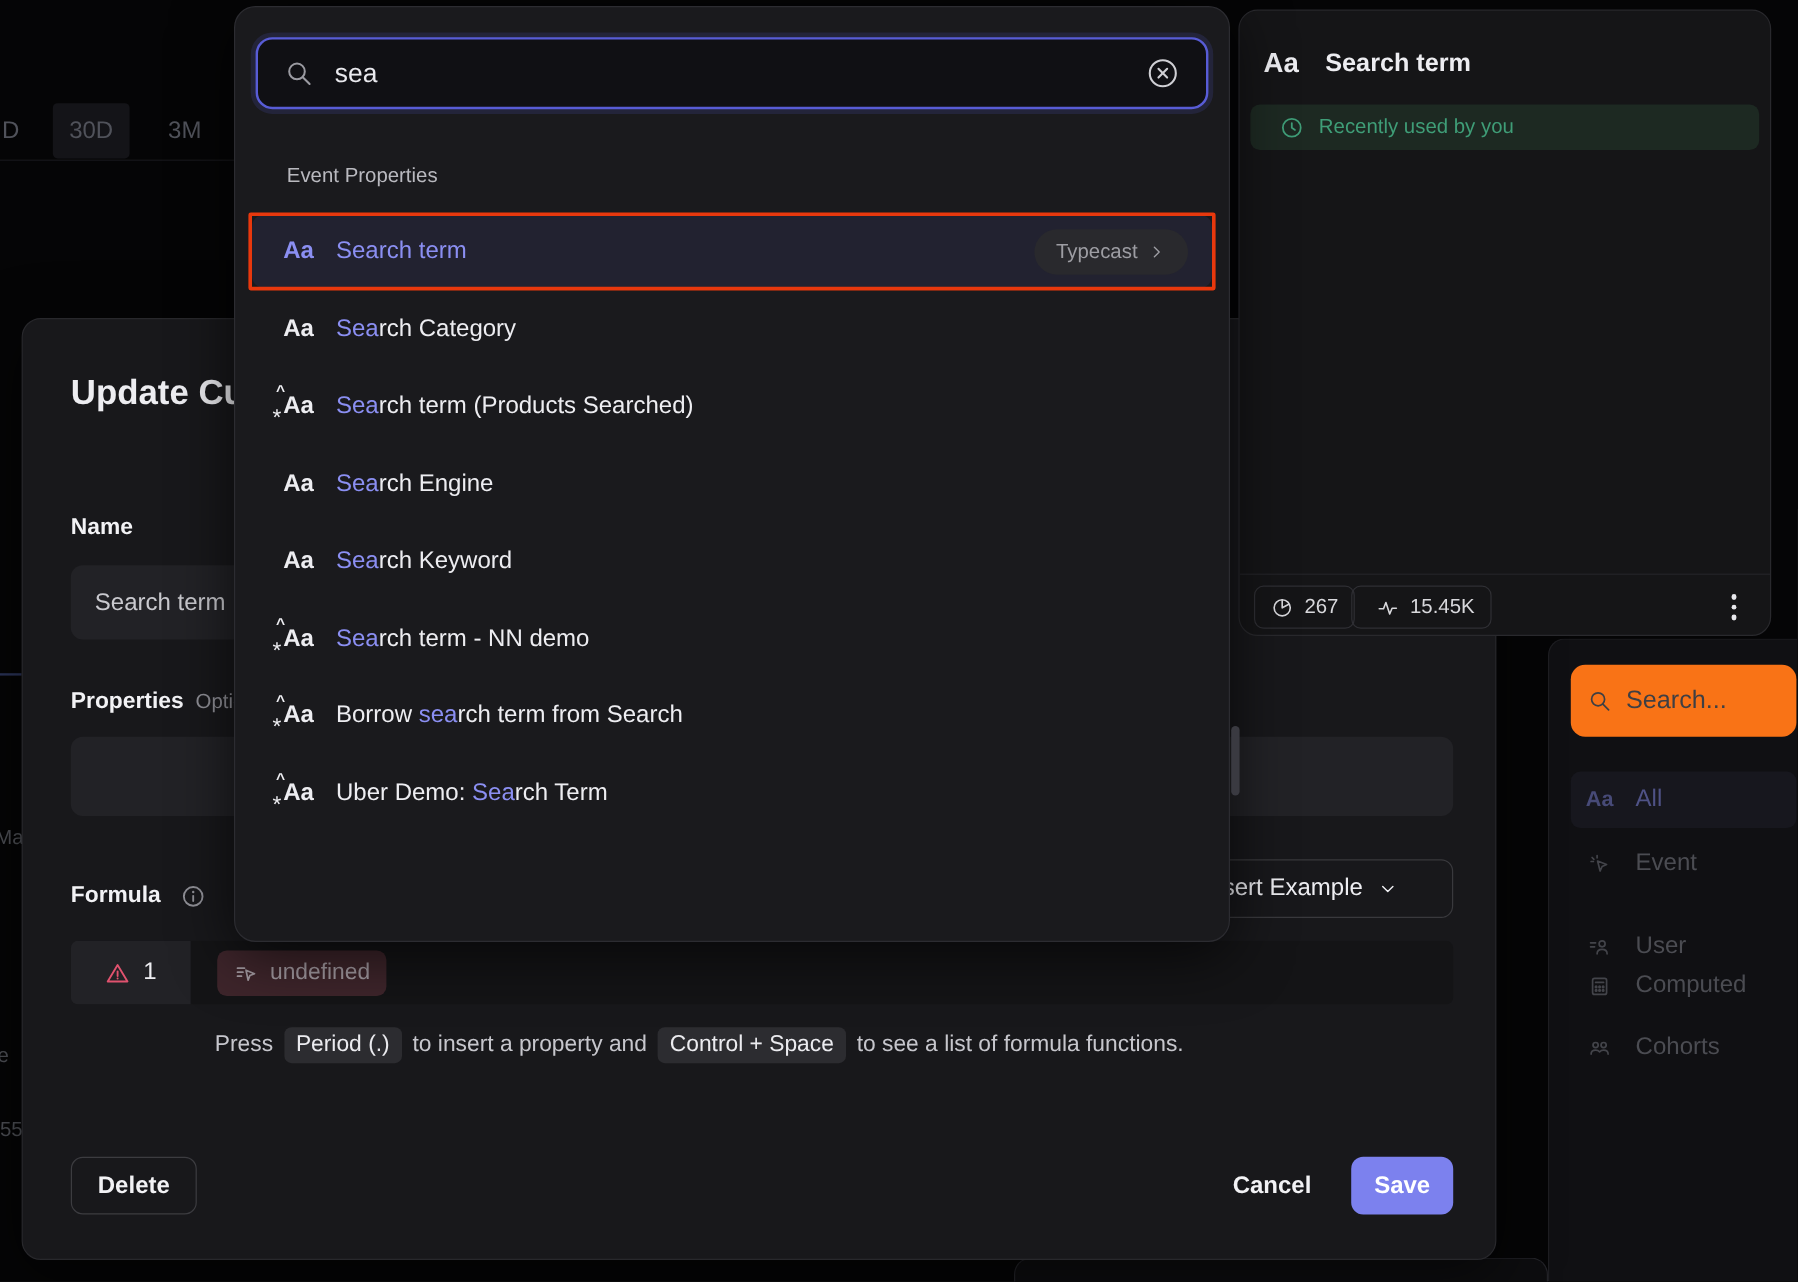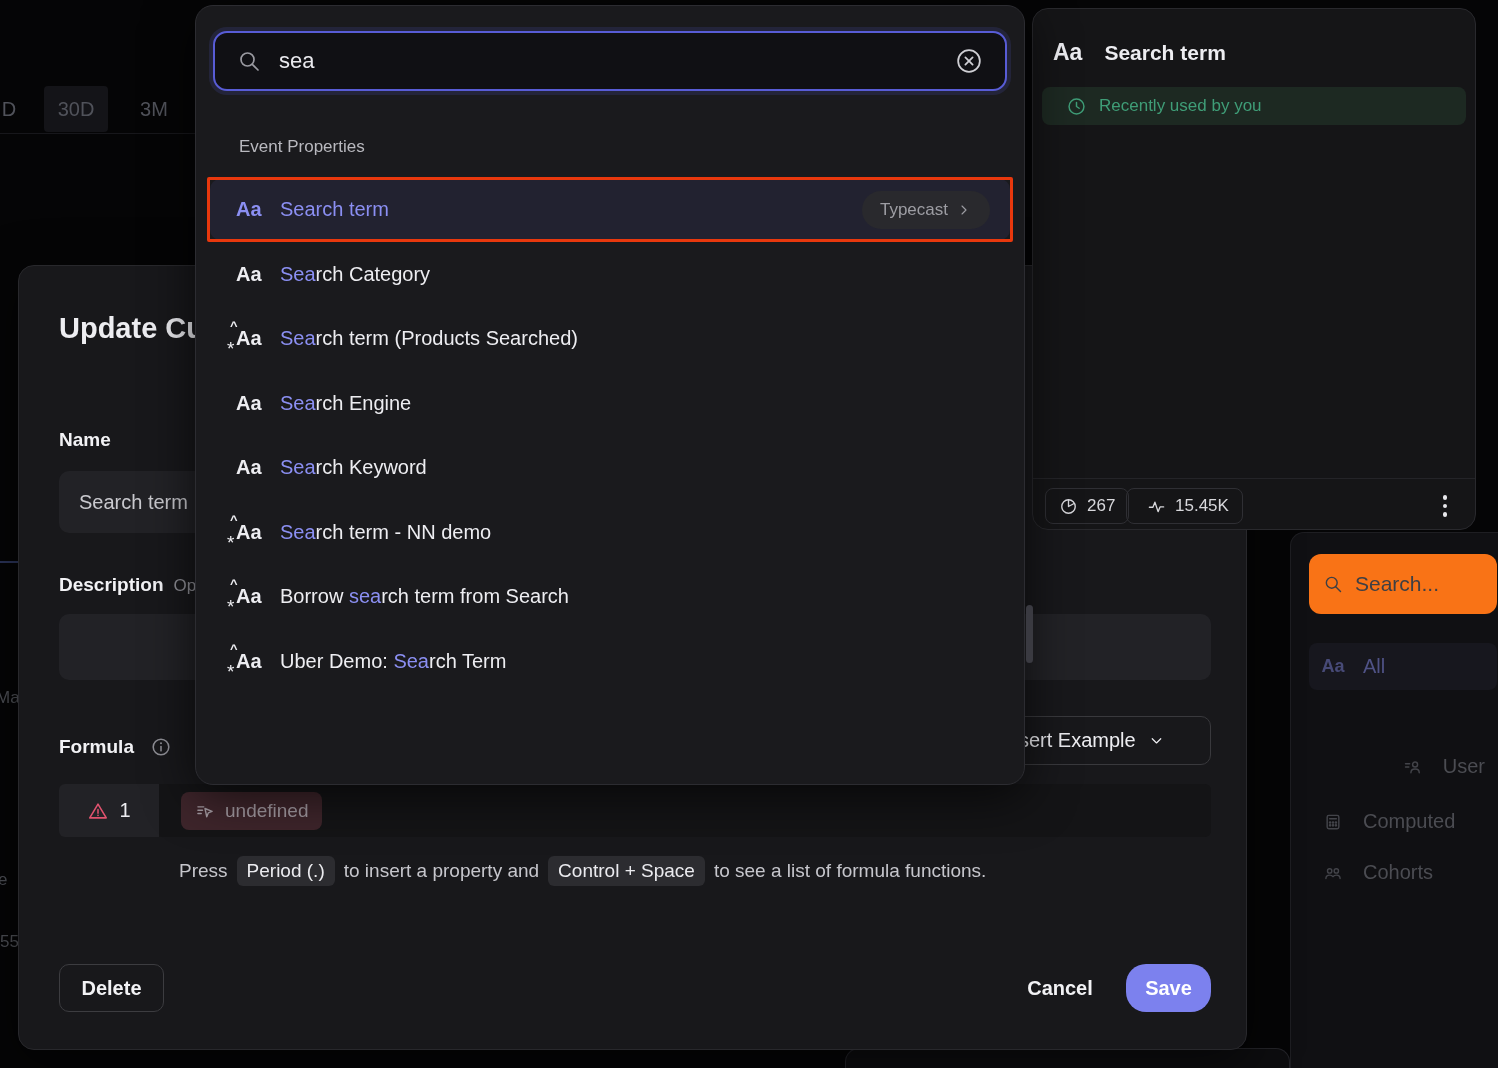--- a/index.html
+++ b/index.html
@@ -64,21 +64,21 @@
   .token{display:flex;align-items:center;gap:10px;background:#3e252b;border-radius:8px;height:38px;padding:0 14px;
          color:#a39aa1;font-size:19px;}
   .hint{position:absolute;left:160px;top:590px;display:flex;align-items:center;gap:9px;font-size:19px;color:#c6c6cc;white-space:nowrap;}
   .kbd{background:#2c2c30;border-radius:6px;padding:4px 10px;color:#ebebef;}
   .delete-btn{position:absolute;left:40px;top:698px;width:105px;height:48px;border:1px solid #3c3c40;border-radius:10px;
               background:transparent;color:#f2f2f5;font-size:20px;font-weight:600;cursor:pointer;
               font-family:"Liberation Sans",sans-serif;}
   .cancel-btn{position:absolute;left:985px;top:698px;width:112px;height:48px;background:transparent;border:none;
               color:#f2f2f5;font-size:20px;font-weight:600;cursor:pointer;font-family:"Liberation Sans",sans-serif;}
   .save-btn{position:absolute;left:1107px;top:698px;width:85px;height:48px;background:var(--save-purple);border:none;
-            border-radius:20px;color:#fff;font-size:20px;font-weight:600;cursor:pointer;
+            border-radius:10px;color:#fff;font-size:20px;font-weight:600;cursor:pointer;
             font-family:"Liberation Sans",sans-serif;}
 
   
   .detail{position:absolute;left:1032px;top:8px;width:444px;height:522px;background:#151517;
           border:1px solid #29292d;border-radius:16px;z-index:3;}
   .detail-head{position:absolute;left:20px;top:30px;display:flex;align-items:center;gap:22px;}
   .detail-aa{font-size:23px;font-weight:700;}
   .detail-title{font-size:21px;font-weight:700;}
   .recent-pill{position:absolute;left:9px;top:78px;width:424px;height:38px;background:#1d2922;border-radius:8px;
                display:flex;align-items:center;gap:12px;padding:0 24px;color:var(--success-green);font-size:17px;}
@@ -137,21 +137,30 @@
     <svg class="ic" viewBox="0 0 24 24">
         <circle cx="10.5" cy="10.5" r="6.5"></circle>
         <line x1="15.3" y1="15.3" x2="21" y2="21"></line>
       </svg>
     <input type="text" placeholder="Search..." style="">
   </div>
   <div class="sb-row active" style="top:110px;">
     <span class="sb-ic aa-txt">Aa</span>
     <span>All</span>
   </div>
-  <div class="sb-row" style="top:210px;justify-content:flex-end;">
+  <div class="sb-row" style="top:163px;">
+    <span class="sb-ic">
+      <svg class="ic" viewBox="0 0 24 24">
+          <path d="M10 9 L19 12.5 L14.5 14.5 L12.5 19 Z"></path>
+          <path d="M4.5 5.5l1.8 1.8M9.5 3.5v2.3M3.5 9.5h2.3"></path>
+        </svg>
+    </span>
+    <span>Event</span>
+  </div>
+  <div class="sb-row" style="top:232px;">
     <span class="sb-ic">
       <svg class="ic" viewBox="0 0 24 24">
           <path d="M3 8h5M3 12h4"></path>
           <circle cx="14.5" cy="9" r="3"></circle>
           <path d="M9.5 19c0-2.8 2.2-4.5 5-4.5s5 1.7 5 4.5"></path>
         </svg>
     </span>
     <span>User</span>
   </div>
   <div class="sb-row" style="top:316px;">
@@ -179,21 +188,21 @@
     </span>
     <span>Computed</span>
   </div>
 </div>
 
 <div class="modal">
   <div class="modal-title">Update Cu</div>
   <div class="field-label" style="left:40px;top:163px;">Name</div>
   <input class="name-input" value="Search term" style="">
   <div class="field-label" style="left:40px;top:308px;">
-    <span>Description</span><span class="opt-label">Optional</span>
+    <span>Properties</span><span class="opt-label">Optional</span>
   </div>
   <textarea class="desc-area" style=""></textarea>
   <div class="formula-label-wrap">
     <span class="field-label" style="position:static;">Formula</span>
     <span class="info-ic">
       <svg class="ic" viewBox="0 0 24 24" style="width:22px;height:22px;">
           <circle cx="12" cy="12" r="8.5"></circle>
           <line x1="12" y1="11.5" x2="12" y2="16.2"></line>
           <circle cx="12" cy="8" r="1.1" fill="currentColor" stroke="none"></circle>
         </svg>

